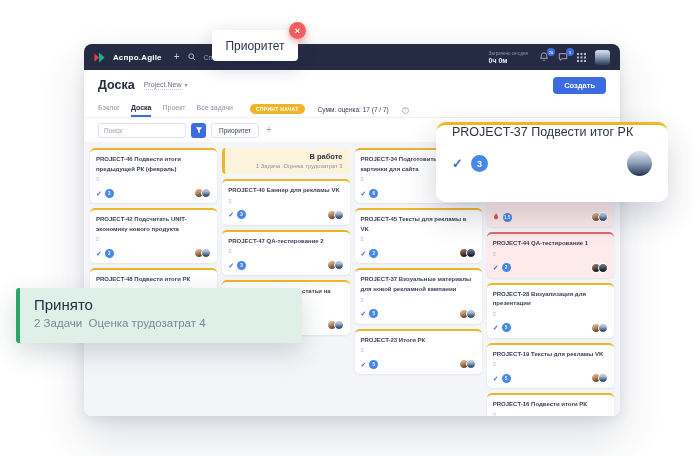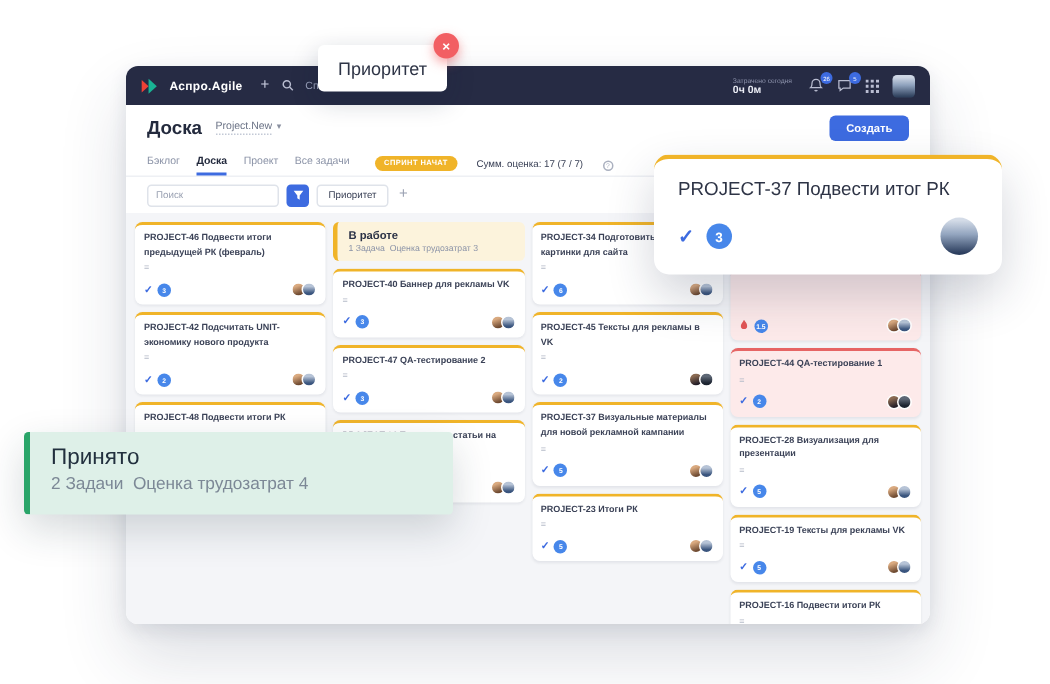--- a/index.html
+++ b/index.html
@@ -55,21 +55,21 @@
     display:flex;align-items:center;justify-content:center;padding:0;}
   .chip{height:15px;border:1px solid #dfe3ea;border-radius:3px;background:#fff;font-size:6.5px;
     color:#3b4257;display:flex;align-items:center;padding:0 7px;}
   .add-filter{font-size:10px;color:#9aa1b2;margin-left:2px;line-height:1;}
 
   
   .board{flex:1 1 auto;background:#f4f5f8;padding:6px;display:flex;gap:5px;align-items:flex-start;overflow:hidden;}
   .col{flex:1 1 0;min-width:0;display:flex;flex-direction:column;gap:5px;}
   .col-head{border-radius:4px;padding:4px 7px 5px;border-left:3px solid;}
   .col-blue{background:#e9eefb;border-color:#4a6fdc;}
-  .col-yellow{background:#fcf3dc;border-color:#f0b429;}
+  .col-yellow{background:#fcf3dc;border-color:#f0b429;text-align:right;}
   .col-purple{background:#f0eaf9;border-color:#9a6dd7;}
   .col-green{background:#dff0e8;border-color:#2aa569;}
   .col-title{font-size:7.5px;font-weight:700;color:#2b3246;}
   .col-sub{font-size:5.8px;color:#8b93a7;margin-top:2px;}
 
   .card{background:#fff;border-radius:5px;border-top:2px solid #f0b429;padding:5px 6px 5px;
     box-shadow:0 1px 2px rgba(30,40,70,.08);}
   .card.pink{background:#fdeaea;border-top-color:#e66565;}
   .card.covered .card-title{min-height:20px;}
   .card-title{font-size:6px;line-height:1.6;color:#3b4257;font-weight:600;}
@@ -88,22 +88,22 @@
   .av-md{background:linear-gradient(180deg,#5d6775 25%,#1c2430 80%);}
 
   
   .tooltip{position:absolute;left:212px;top:30px;width:86px;height:31px;background:#fff;border-radius:4px;
     box-shadow:0 6px 18px rgba(20,30,60,.22);display:flex;align-items:center;justify-content:center;
     font-size:12px;color:#2e3446;z-index:30;}
   .tooltip-close{position:absolute;right:-8px;top:-8px;width:17px;height:17px;border-radius:50%;
     background:#f25f63;color:#fff;font-size:9px;font-weight:700;display:flex;align-items:center;
     justify-content:center;box-shadow:0 3px 7px rgba(242,95,99,.55);}
 
-  .zoom-card{position:absolute;left:436px;top:103px;width:232px;height:80px;background:#fff;border-radius:10px;
-    border-top:3px solid #f0b429;box-shadow:0 14px 32px rgba(30,40,70,.20);padding:13px 16px 0;z-index:20;}
+  .zoom-card{position:absolute;left:436px;top:122px;width:232px;height:80px;background:#fff;border-radius:10px;
+    border-top:3px solid #f0b429;box-shadow:0 14px 32px rgba(30,40,70,.20);padding:0 16px 0;z-index:20;}
   .zoom-card-title{font-size:12.5px;color:#2e3446;font-weight:500;}
   .zoom-foot{display:flex;align-items:center;margin-top:12px;}
   .zoom-check{color:#3d6be0;font-size:13px;font-weight:700;line-height:1;}
   .zoom-badge{width:17px;height:17px;border-radius:50%;background:#4787ea;color:#fff;font-size:9px;
     display:flex;align-items:center;justify-content:center;margin-left:8px;font-weight:600;}
   .zoom-avatar{margin-left:auto;width:25px;height:25px;border-radius:50%;
     background:linear-gradient(180deg,#d3dbe7 8%,#93a5bf 45%,#2c3e5e 95%);}
 
   .zoom-col{position:absolute;left:16px;top:288px;width:286px;height:55px;background:#def0e8;
     border-left:4px solid #2aa569;border-radius:3px;box-shadow:0 10px 26px rgba(30,50,60,.18);

